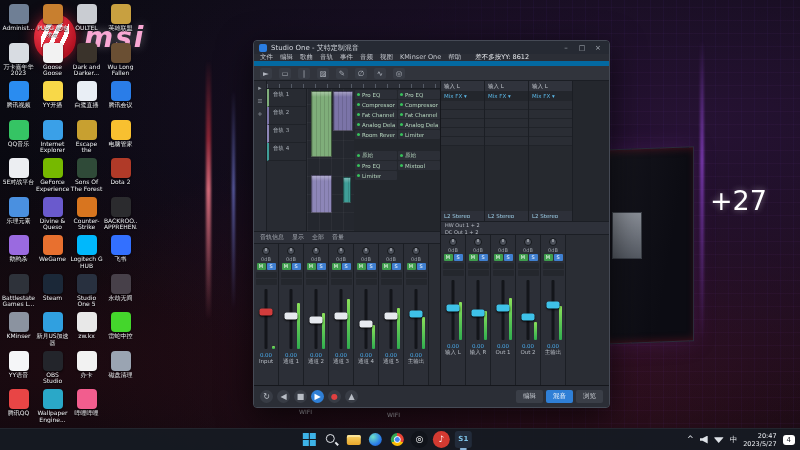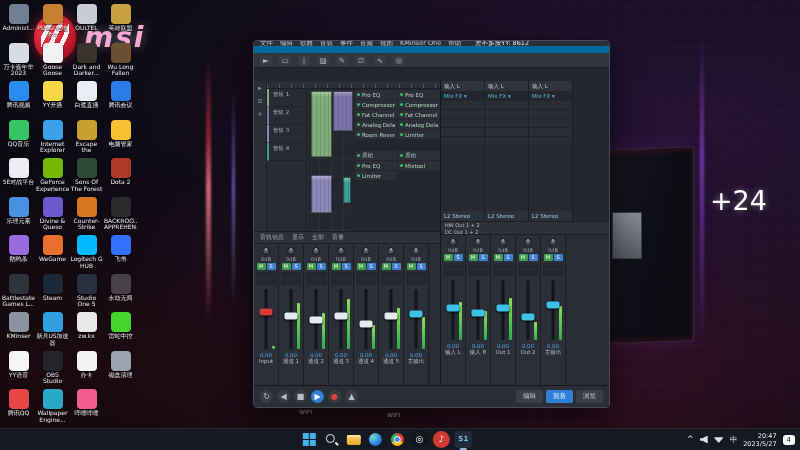--- a/index.html
+++ b/index.html
@@ -51,21 +51,21 @@
     max-height:13px;overflow:hidden;text-shadow:0 1px 1px #000;width:33px;}
 
   
   #s1win{position:absolute;left:253px;top:40px;width:357px;height:368px;background:#23262d;
     border:1px solid #454a55;border-radius:4px;box-shadow:0 10px 34px rgba(0,0,0,.65);z-index:3;
     color:#c3c7ce;overflow:hidden;}
   .ttl{height:13px;display:flex;align-items:center;gap:4px;padding:0 5px;background:#262a33;}
   .ttl-ico{width:8px;height:8px;border-radius:2px;background:#2a7de1;flex:0 0 auto;}
   .ttl-txt{font-size:7px;color:#d4d8df;white-space:nowrap;overflow:hidden;flex:1;}
   .wc{font-size:7px;color:#aab0b8;width:12px;text-align:center;cursor:pointer;}
-  .mnu{height:12px;display:flex;align-items:center;background:#2b2e36;padding:0 6px;border-bottom:7px solid #0369a1;}
+  .mnu{height:12px;display:flex;align-items:center;background:#2b2e36;padding:0 6px;border-bottom:5px solid #0369a1;}
   .mnu-items{display:flex;gap:7px;}
   .menu-item{font-size:6.5px;color:#c3c7ce;cursor:pointer;white-space:nowrap;}
   .mnu-note{margin-left:14px;font-size:6.5px;color:#e8ebef;white-space:nowrap;}
   .tbar{height:15px;display:flex;align-items:center;gap:4px;background:#31343c;padding:0 6px;border-bottom:1px solid #1b1e24;}
   .tool-btn{font-size:7.5px;color:#aeb3bc;width:12px;height:11px;line-height:11px;text-align:center;
     background:#383c45;border-radius:2px;cursor:pointer;}
 
   .content{position:absolute;top:40px;bottom:22px;left:0;right:0;display:flex;}
   .pane-left{width:187px;position:relative;border-right:1px solid #15171c;background:#25282f;}
   .pane-right{flex:1;position:relative;background:#23262c;}
@@ -370,23 +370,30 @@
         <div class="desktop-icon">
           <div class="icon-img" style="background: rgb(68, 214, 44);"></div>
           <div class="icon-label">雷蛇中控</div>
         </div>
         <div class="desktop-icon">
           <div class="icon-img" style="background: rgb(154, 164, 178);"></div>
           <div class="icon-label">磁盘清理</div>
         </div>
       </div>
     </div>
-  <div id="plus24">+24</div>
+  <div id="plus24">+27</div>
 
   <div id="s1win">
+    <div class="ttl">
+      <span class="ttl-ico"></span>
+      <span class="ttl-txt">Studio One - 艾特定制混音</span>
+      <span class="wc">–</span>
+      <span class="wc">□</span>
+      <span class="wc wc-close">×</span>
+    </div>
     <div class="mnu">
       <span class="mnu-items">
           <span class="menu-item">文件</span>
           <span class="menu-item">编辑</span>
           <span class="menu-item">歌曲</span>
           <span class="menu-item">音轨</span>
           <span class="menu-item">事件</span>
           <span class="menu-item">音频</span>
           <span class="menu-item">视图</span>
           <span class="menu-item">KMinser One</span>

